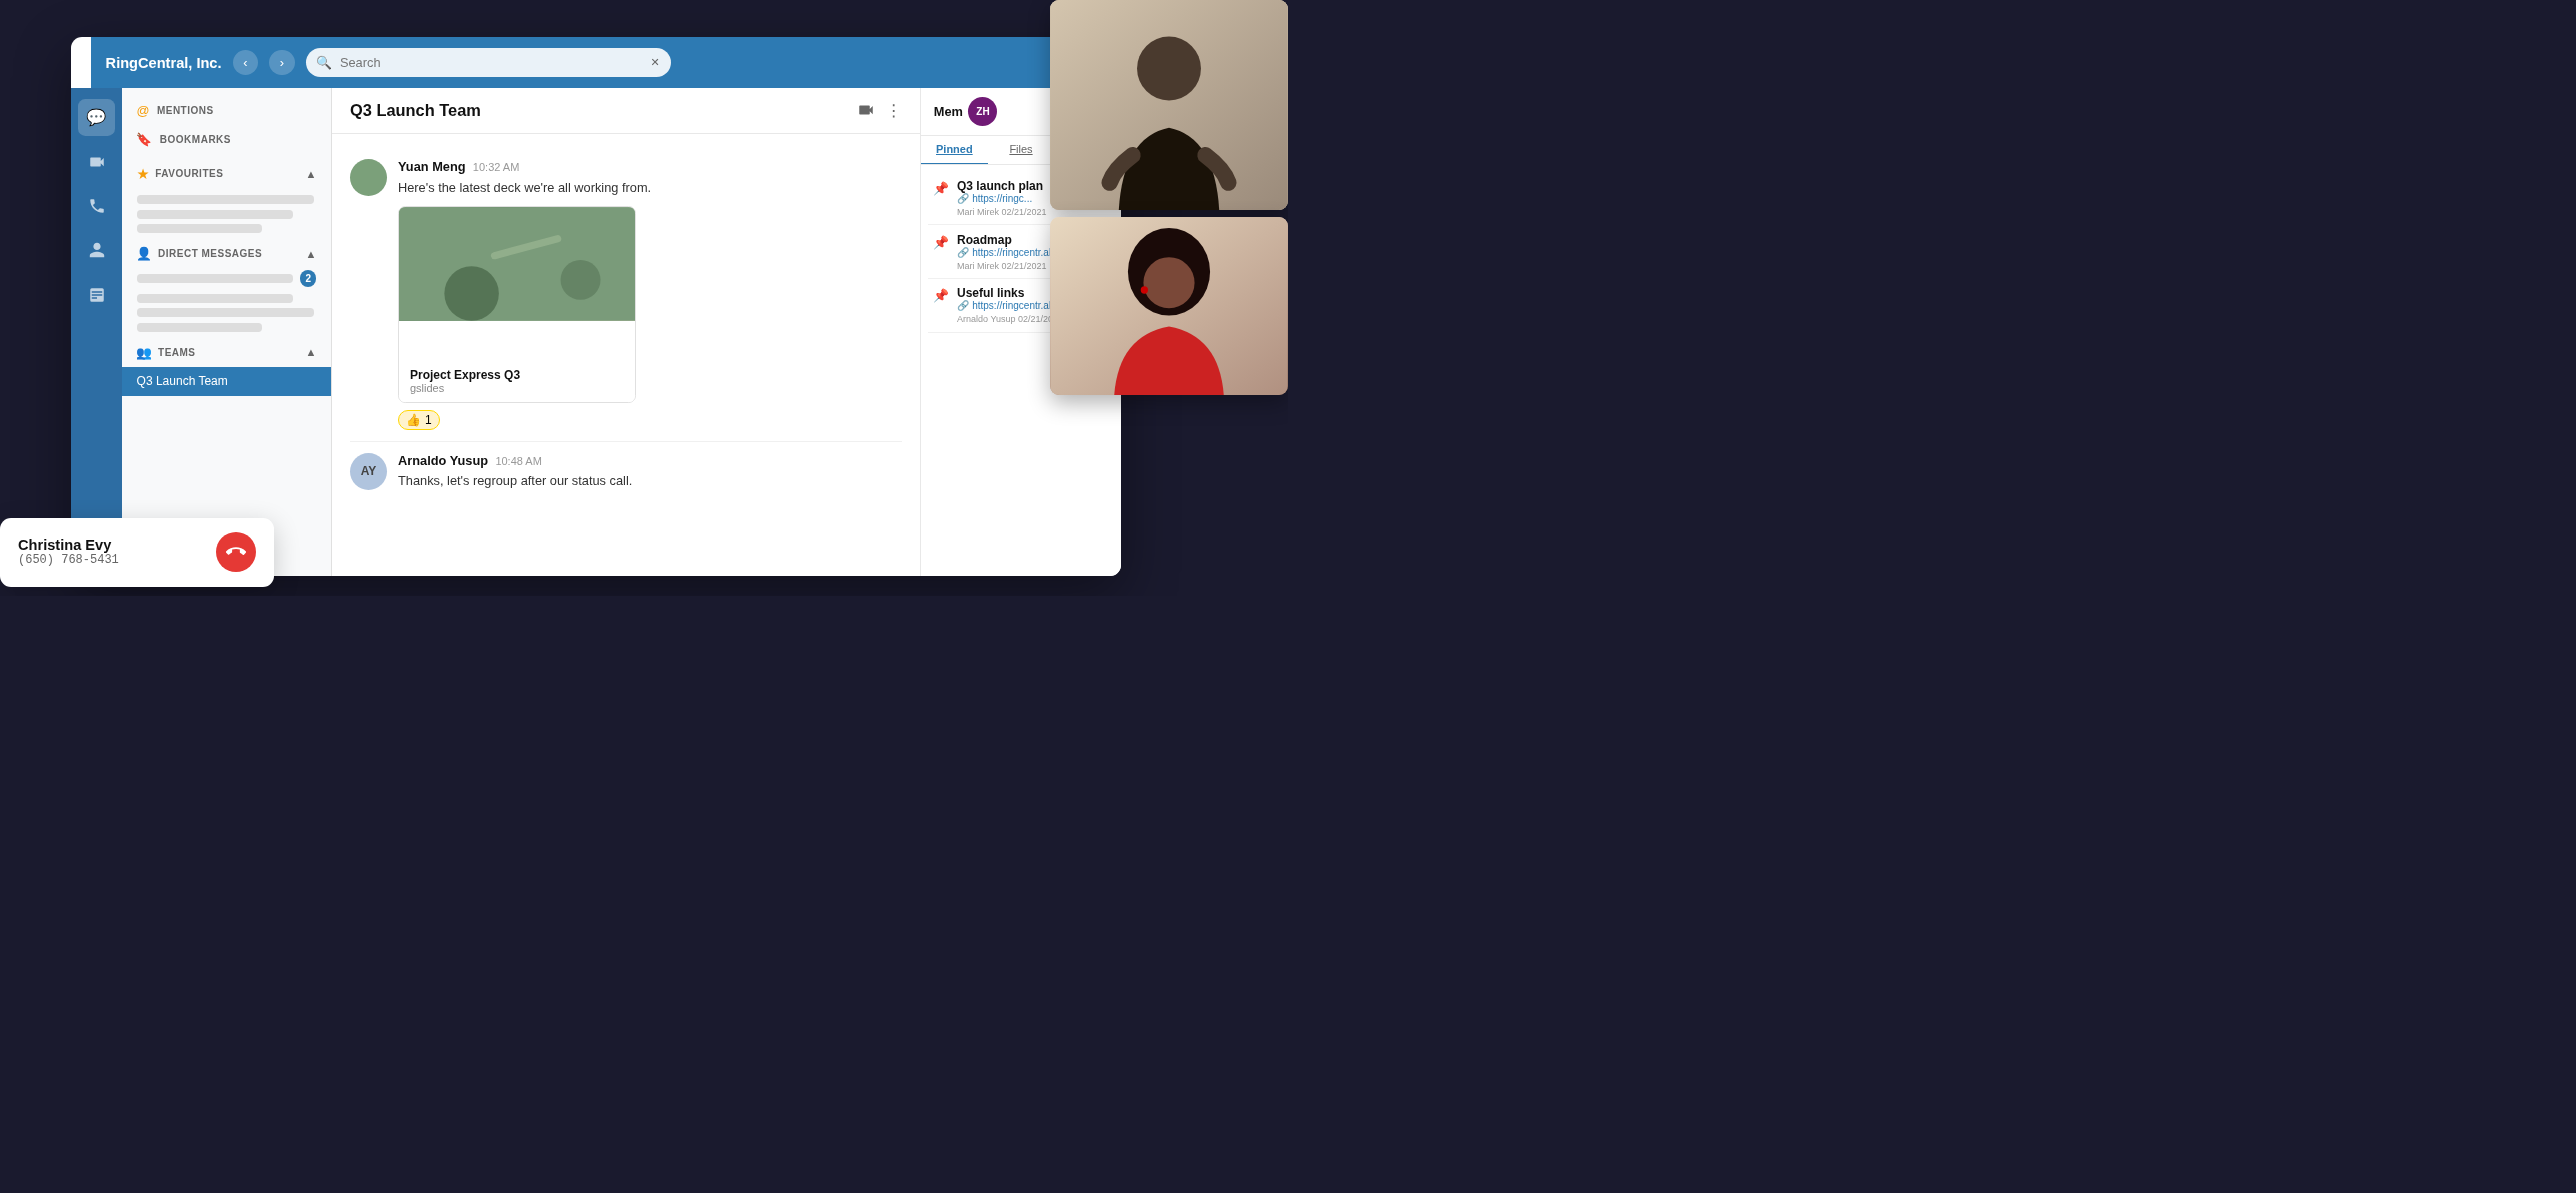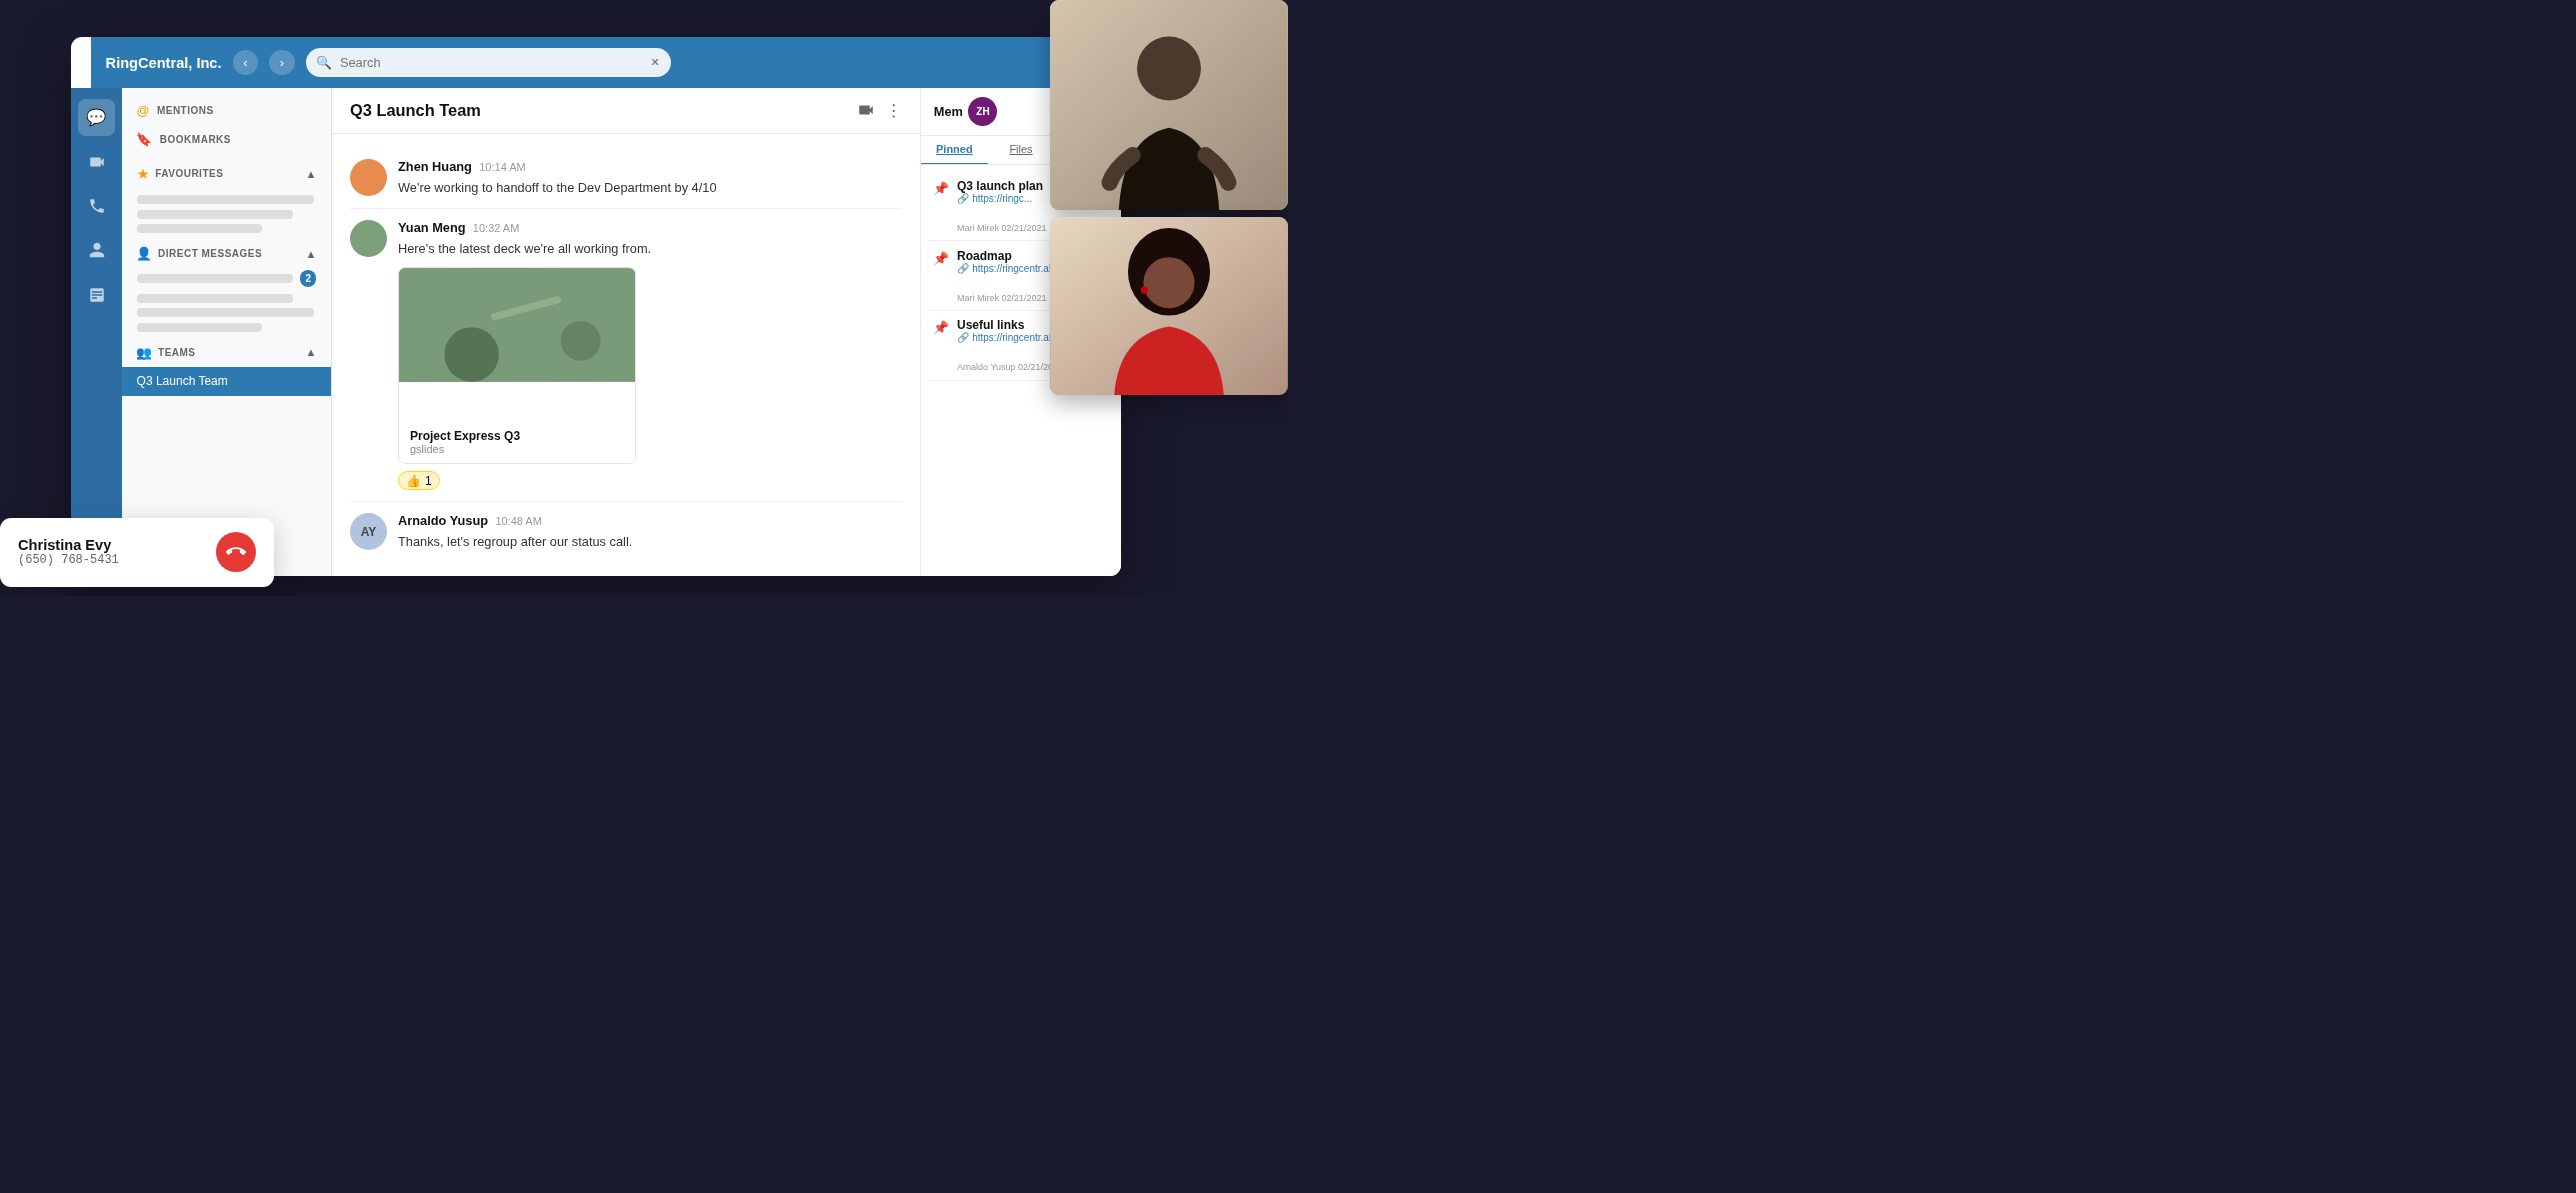--- a/index.html
+++ b/index.html
@@ -462,21 +462,21 @@
       align-items: center;
       gap: 2.7px;
       white-space: nowrap;
       overflow: hidden;
       text-overflow: ellipsis;
     }
 
     .pinned-meta {
       font-size: 9px;
       color: #999;
-      margin-top: 19px;
+      margin-top: 3px;
     }
 
     
     .video-card {
       position: absolute;
       border-radius: 9px;
       overflow: hidden;
       box-shadow: 0 7.3px 22px rgba(0,0,0,0.3);
     }
 
@@ -659,32 +659,20 @@
             <svg width="18" height="18" viewBox="0 0 24 24" fill="#666">
               <path d="M17 10.5V7a1 1 0 0 0-1-1H4a1 1 0 0 0-1 1v10a1 1 0 0 0 1 1h12a1 1 0 0 0 1-1v-3.5l4 4v-11l-4 4z"></path>
             </svg>
           </button>
           <button class="chat-action-btn">⋮</button>
         </div>
       </div>
 
       <div class="chat-messages">
 
-        <div class="message-group">
-          <div class="avatar avatar-zh">
-            
-          </div>
-          <div class="message-content">
-            <div class="message-header">
-              <span class="message-author">Zhen Huang</span>
-              <span class="message-time">10:14 AM</span>
-            </div>
-            <div class="message-text">We're working to handoff to the Dev Department by 4/10</div>
-          </div>
-        </div>
 
         <div class="message-group">
           <div class="avatar avatar-ym"></div>
           <div class="message-content">
             <div class="message-header">
               <span class="message-author">Yuan Meng</span>
               <span class="message-time">10:32 AM</span>
             </div>
             <div class="message-text">Here's the latest deck we're all working from.</div>
             <div class="attachment-card">

